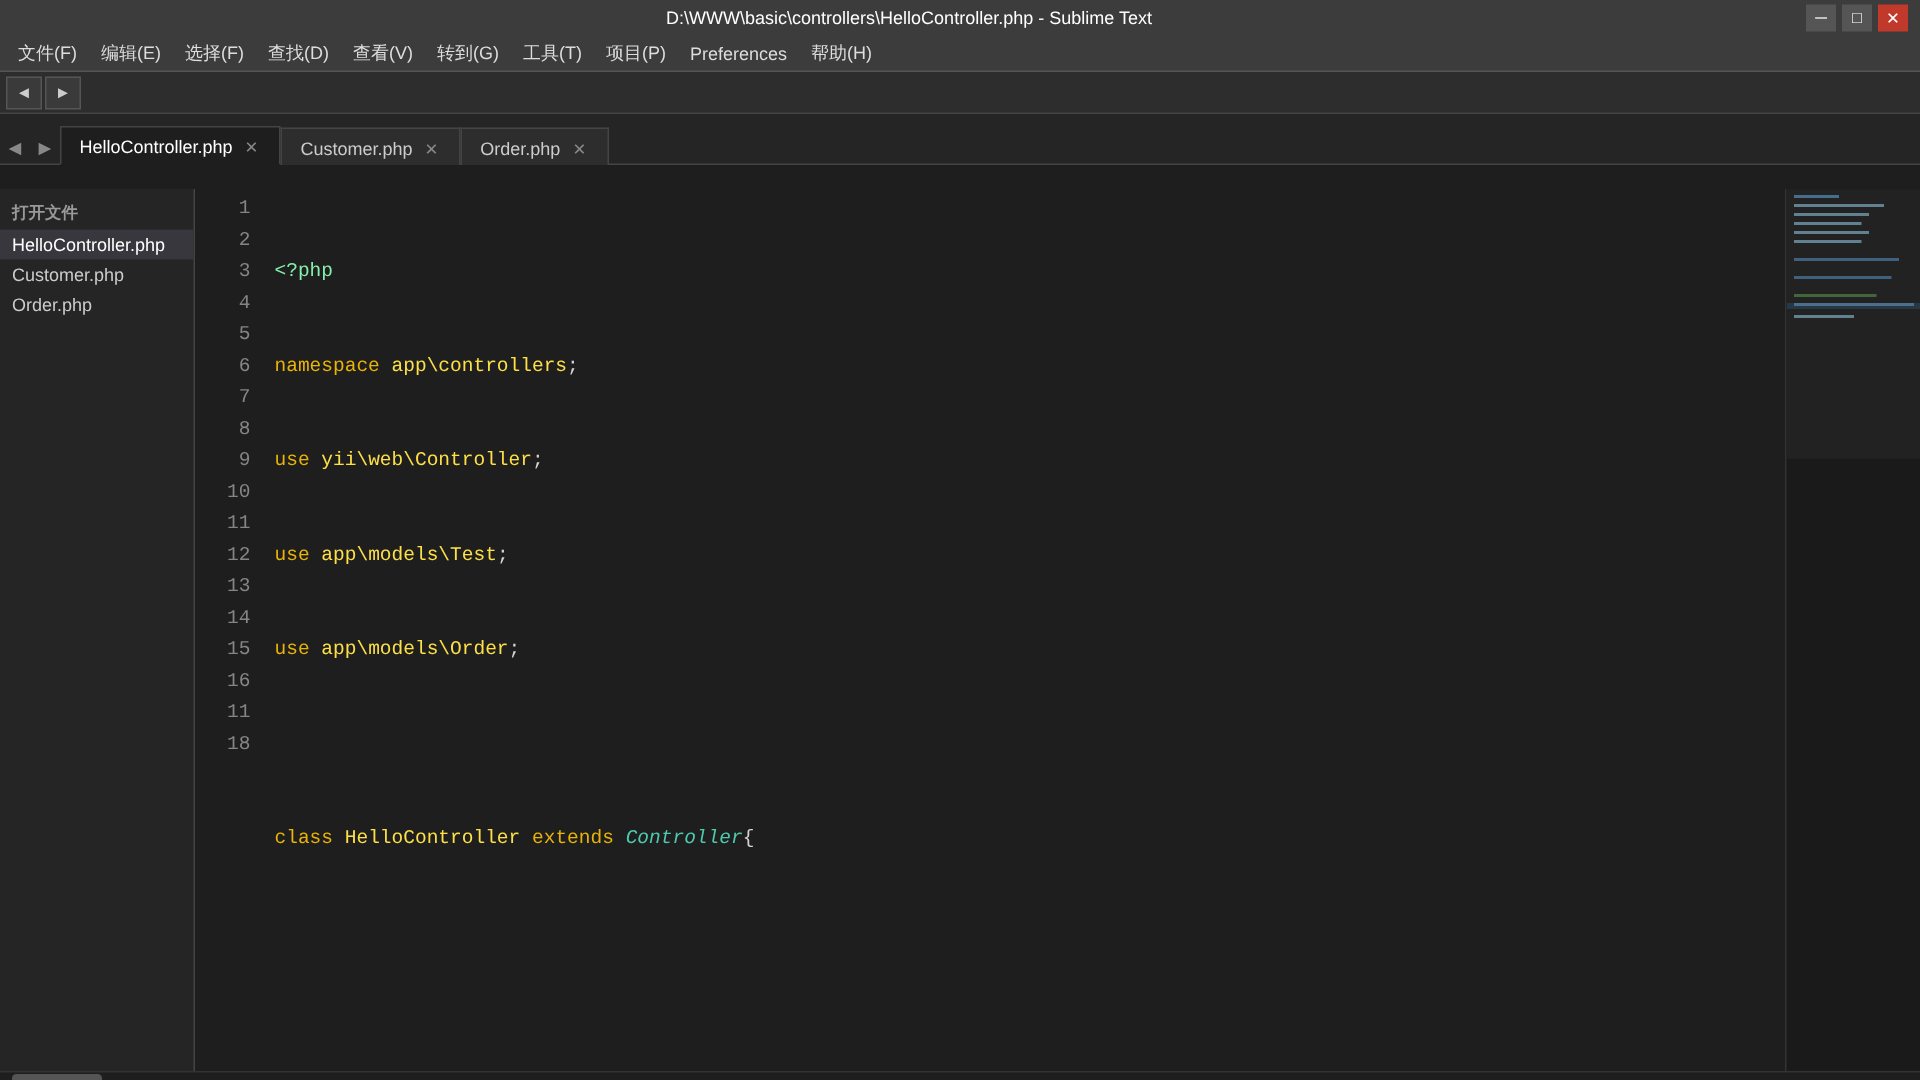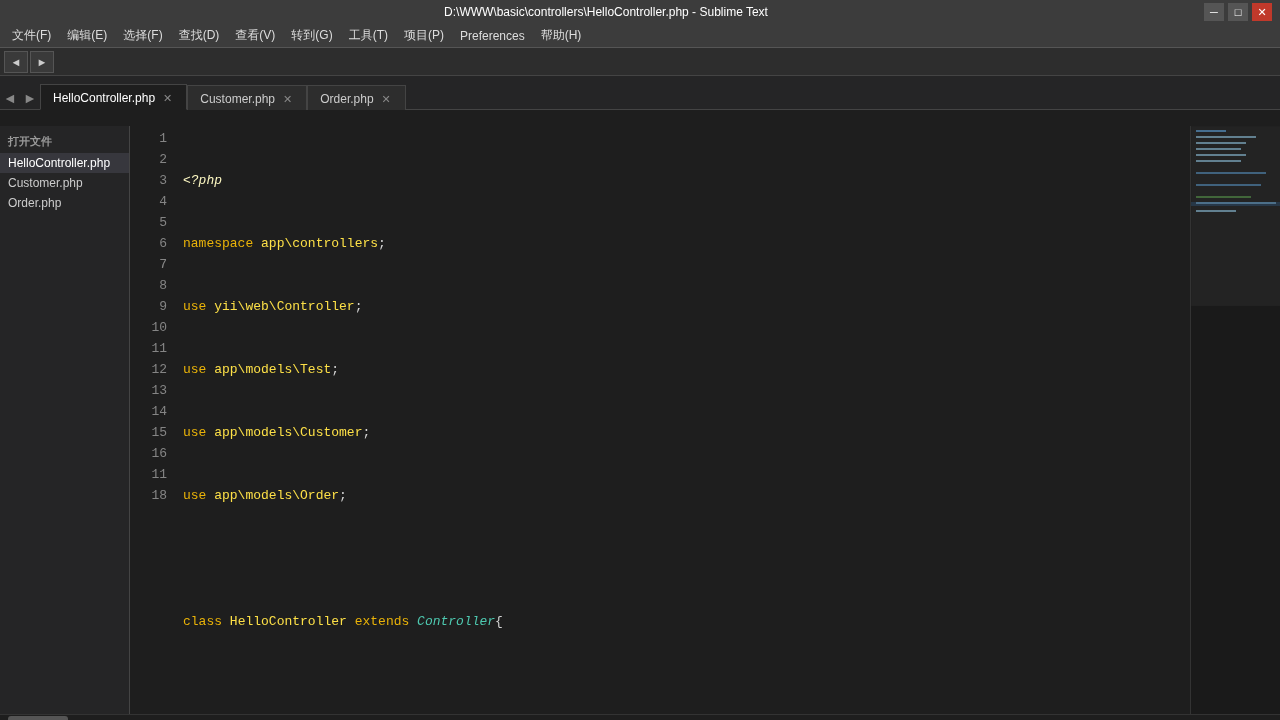--- a/index.html
+++ b/index.html
@@ -193,21 +193,21 @@
     .code-line {
       display: block;
       height: 21px;
       line-height: 21px;
       padding-right: 20px;
     }
 
     
     .kw { color: #eab308; } 
     .type { color: #fde047; } 
-    .tag { color: #fef9c3; font-style: italic; } 
+    .tag { color: #86efac; } 
     .italic-type { color: #4ec9b0; font-style: italic; text-align: center; }
     .punct { color: #d4d4d4; }
 
     
     #minimap {
       width: 90px;
       background: #1a1a1a;
       border-left: 1px solid #333;
       position: relative;
       overflow: hidden;
@@ -323,21 +323,20 @@
       <span class="line-num">15</span>
       <span class="line-num">16</span>
       <span class="line-num">11</span>
       <span class="line-num">18</span>
     </div>
     <div id="code-area">
       <span class="code-line"><span class="tag">&lt;?php</span></span>
       <span class="code-line"><span class="kw">namespace</span> <span class="type">app\controllers</span><span class="punct">;</span></span>
       <span class="code-line"><span class="kw">use</span> <span class="type">yii\web\Controller</span><span class="punct">;</span></span>
       <span class="code-line"><span class="kw">use</span> <span class="type">app\models\Test</span><span class="punct">;</span></span>
-      <span class="code-line"><span class="kw">use</span> <span class="type">app\models\Customer</span><span class="punct">;</span></span>
       <span class="code-line"><span class="kw">use</span> <span class="type">app\models\Order</span><span class="punct">;</span></span>
       <span class="code-line"></span>
       <span class="code-line"><span class="kw">class</span> <span class="type">HelloController</span> <span class="kw">extends</span> <span class="italic-type">Controller</span><span class="punct">{</span></span>
       <span class="code-line"></span>
       
       
       
       
       
       

